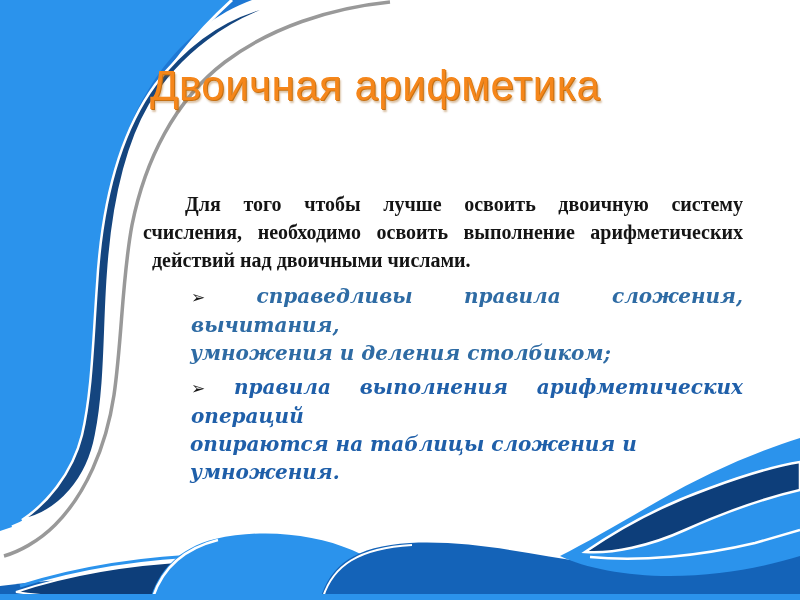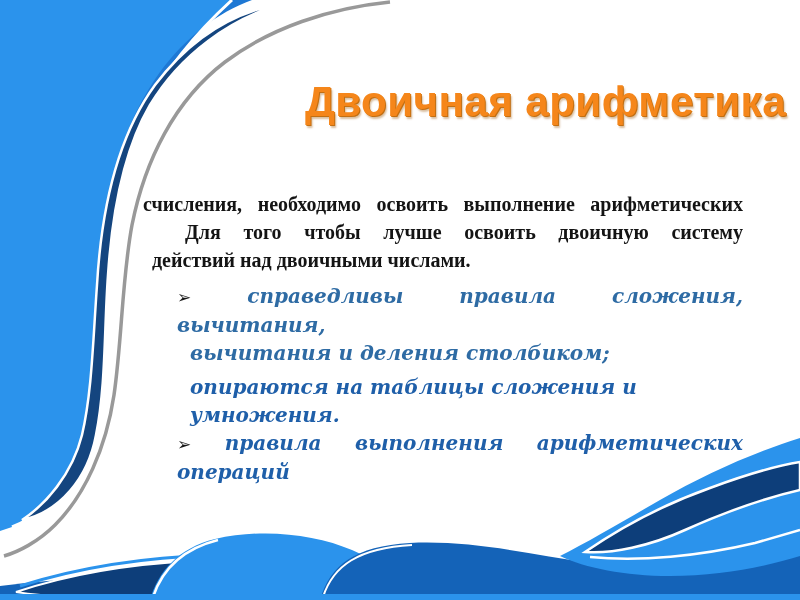--- a/index.html
+++ b/index.html
@@ -7,44 +7,44 @@
     position:relative;
     width:800px;height:600px;
     background:#ffffff;
     overflow:hidden;
     font-family:"Liberation Sans", sans-serif;
   }
   .deco{position:absolute;top:0;left:0;width:800px;height:600px;}
   .title{
     position:absolute;
     top:62px;left:150px;width:620px;
-    margin:16px;
-    text-align:right;
+    margin:0;
+    text-align:left;
     font-family:"Liberation Sans", sans-serif;
     font-size:42px;
-    font-weight:bold;
+    font-weight:normal;
     letter-spacing:0.5px;
     color:#F5861A;
     text-shadow:2px 3px 2px rgba(160,95,20,0.40), 1px 1px 0 #d97a12;
   }
   .body{
     position:absolute;
     top:190px;left:143px;width:600px;
     font-family:"Liberation Serif", serif;
     font-weight:bold;
     font-size:20px;
     color:#141414;
   }
   .line{line-height:28px;}
   .jline{text-align:justify;text-align-last:justify;text-justify:inter-word;}
   .lastline{text-align:left;margin-left:9px;}
   .indent{padding-left:42px;}
   .para{margin:0 0 8px 0;}
   .bullet{margin:0 0 6px 0;font-family:"DejaVu Serif", serif;font-style:italic;}
-  .bullet .bline1{margin-left:34px;}
+  .bullet .bline1{margin-left:48px;}
   .bullet .bline2{margin-left:47px;}
   .bullet1{color:#2E6BA4;}
   .bullet2{color:#1F5FA9;}
   .marker{
     color:#151515;
     font-style:normal;
     font-family:"DejaVu Sans", sans-serif;
     font-size:17px;
   }
 </style>
@@ -85,36 +85,36 @@
     <path d="M590,557 C640,562 700,556 755,543 L800,530" fill="none" stroke="#ffffff" stroke-width="2.5"></path>
 
     <rect x="0" y="594" width="800" height="6" fill="#2B93EC"></rect>
   </svg>
 
   <h1 class="title">Двоичная арифметика</h1>
 
   <div class="body">
 
     <div class="para">
+      <div class="line jline indent">Для того чтобы лучше освоить двоичную систему</div>
       <div class="line jline">счисления, необходимо освоить выполнение арифметических</div>
-      <div class="line jline indent">Для того чтобы лучше освоить двоичную систему</div>
       <div class="line lastline">действий над двоичными числами.</div>
     </div>
 
 
     <div class="bullet bullet1">
       <div class="line jline bline1">
         <span class="marker">➢</span>
         <span>справедливы правила сложения, вычитания,</span>
       </div>
-      <div class="line lastline bline2">вычитания и деления столбиком;</div>
+      <div class="line lastline bline2">умножения и деления столбиком;</div>
     </div>
 
     <div class="bullet bullet2">
-      <div class="line lastline bline2">опираются на таблицы сложения и умножения.</div>
       <div class="line jline bline1">
         <span class="marker">➢</span>
         <span>правила выполнения арифметических операций</span>
       </div>
+      <div class="line lastline bline2">опираются на таблицы сложения и умножения.</div>
     </div>
 
   </div>
 </div>
 
 </body></html>

